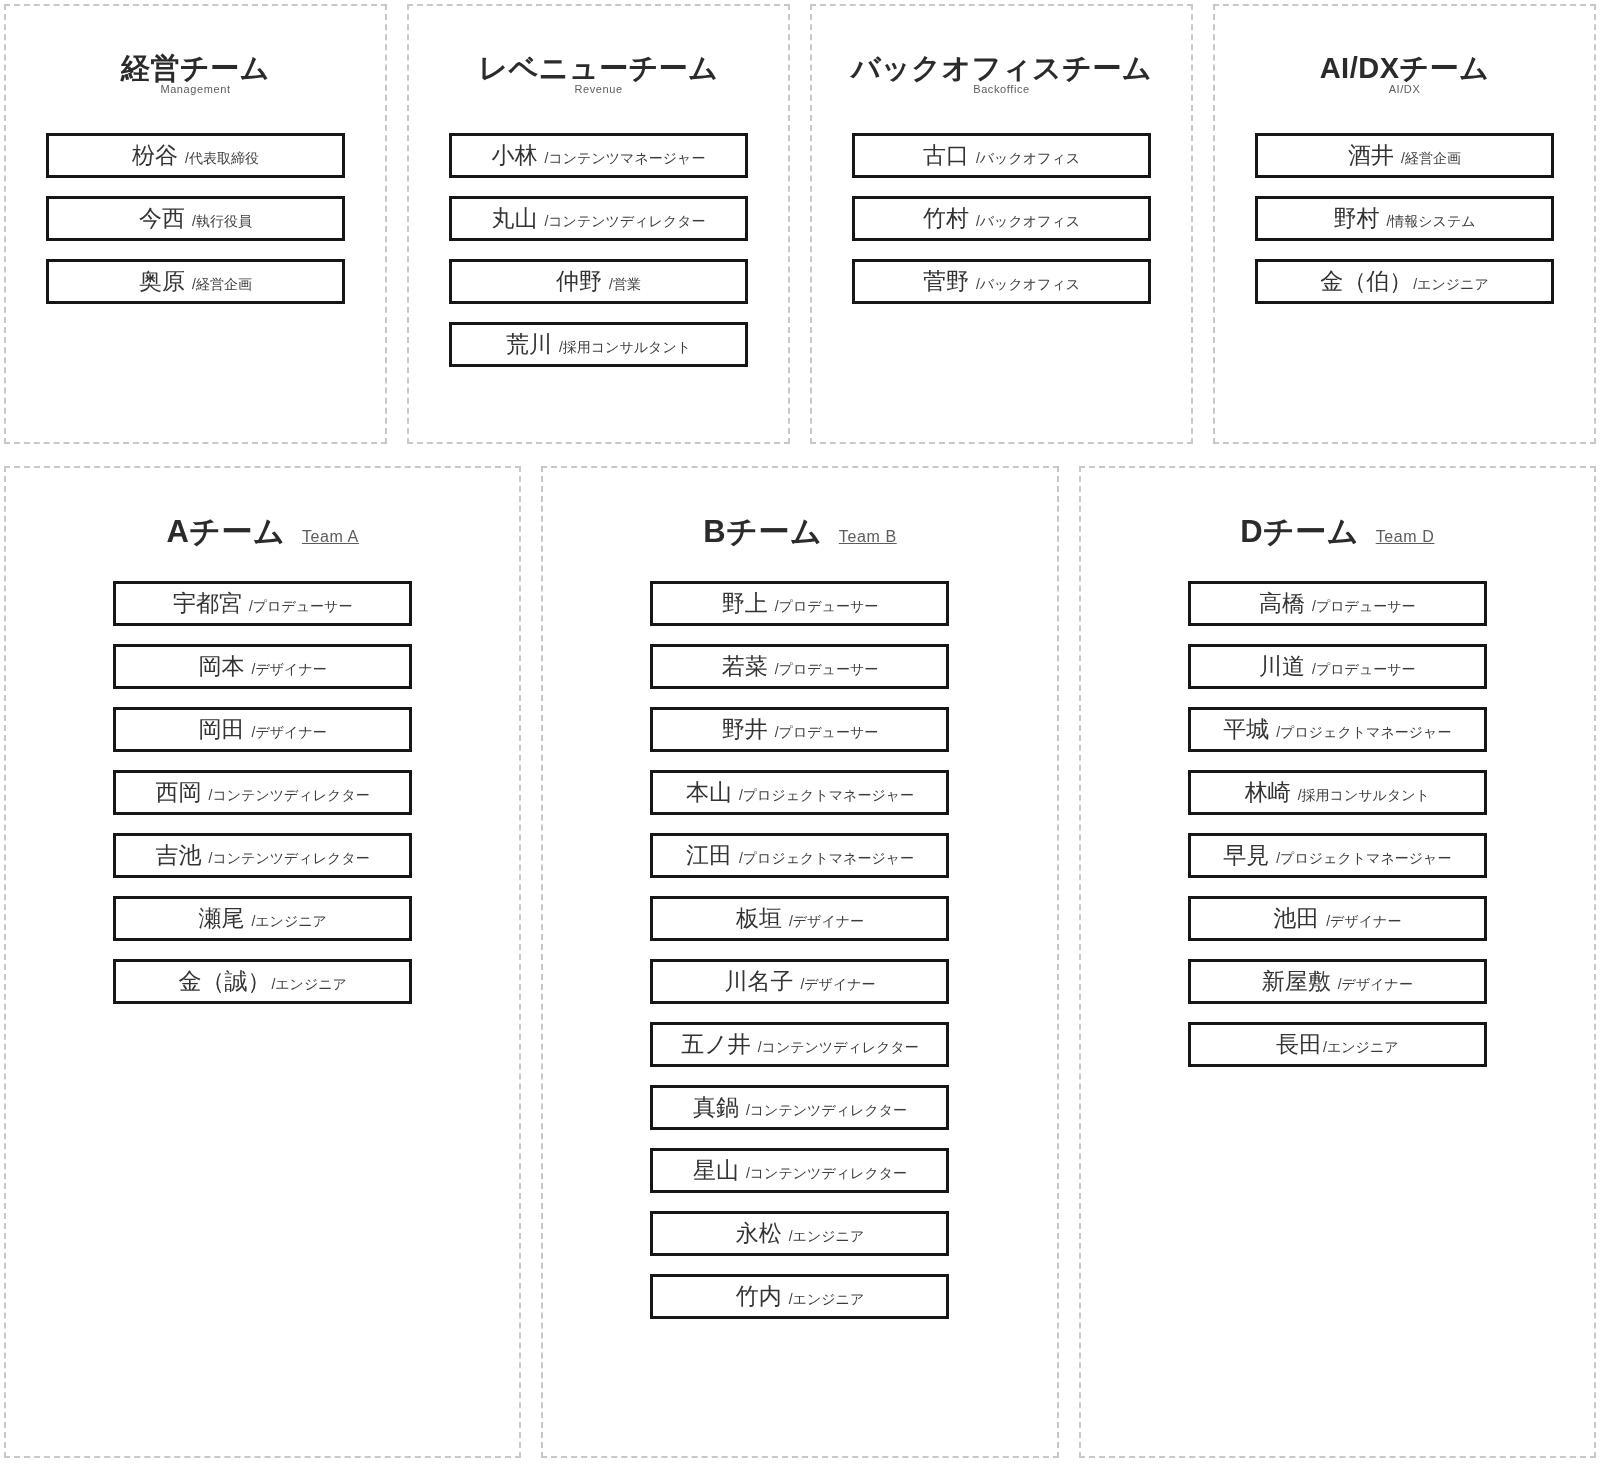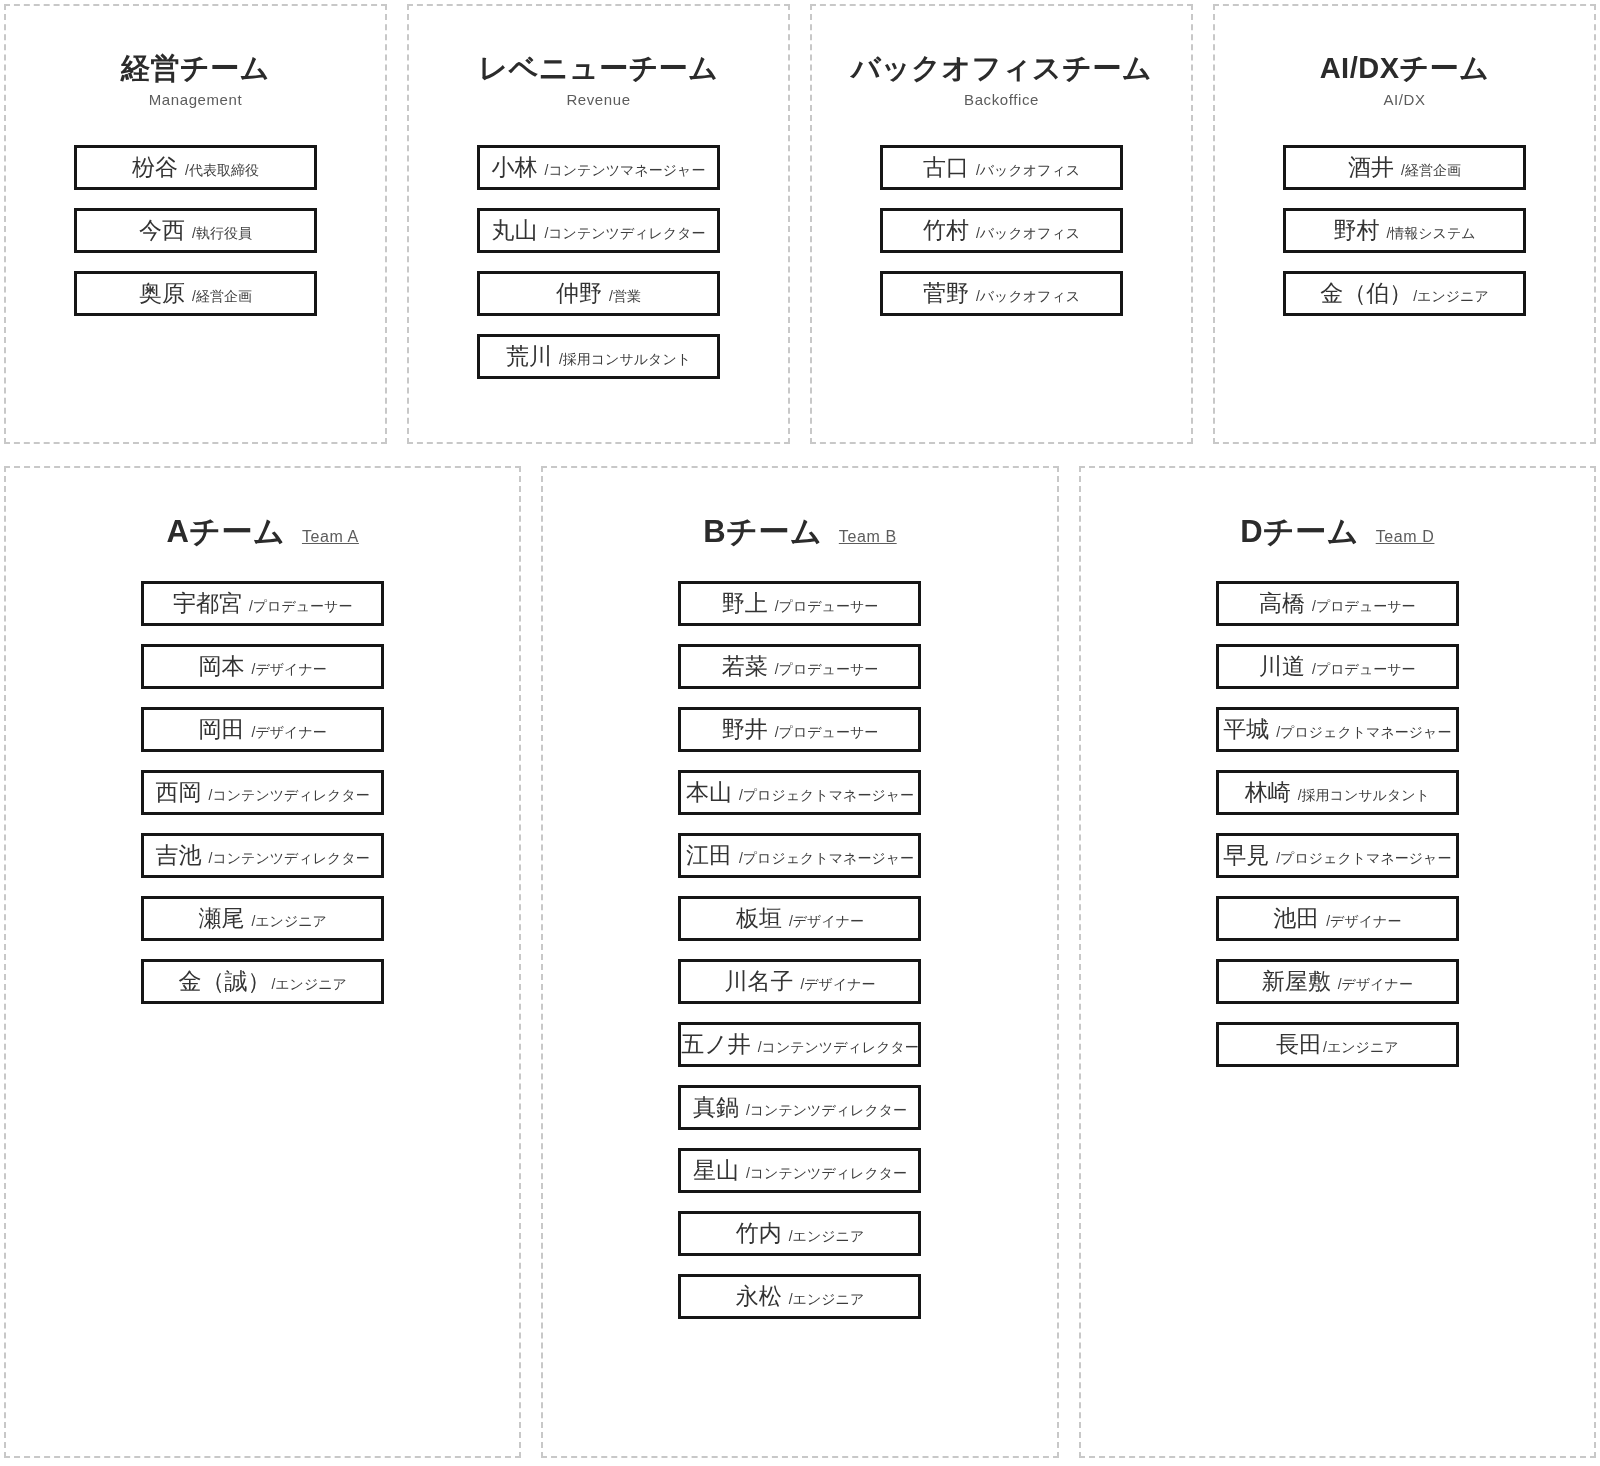--- a/index.html
+++ b/index.html
@@ -50,36 +50,36 @@
     color: var(--title);
     letter-spacing: 0.5px;
   }
   .team-title-en {
     font-weight: 400;
     color: var(--subtitle);
     letter-spacing: 0.6px;
   }
   
   .subtitle-below .team-title-jp { display: block; font-size: 29px; }
-  .subtitle-below .team-title-en { display: block; font-size: 15px; margin-top: 9px; }
+  .subtitle-below .team-title-en { display: block; font-size: 11px; margin-top: 1px; }
   .subtitle-below .members { margin-top: 38px; }
   
   .subtitle-inline .team-title-jp { display: inline; font-size: 31px; }
   .subtitle-inline .team-title-en { display: inline; font-size: 16px; margin-left: 10px; text-decoration: underline; }
   .subtitle-inline .members { margin-top: 34px; }
 
   .members {
     list-style: none;
     display: flex;
     flex-direction: column;
     align-items: center;
     gap: 18px;
   }
   .member {
-    width: 243px;
+    width: 299px;
     height: 45px;
     border: 3px solid var(--box-border);
     background: var(--bg);
     display: flex;
     align-items: center;
     justify-content: center;
   }
   .member-line { line-height: 1; white-space: nowrap; }
   .m-name {
     font-size: 23px;
@@ -304,26 +304,26 @@
       <span class="m-name">真鍋</span><span class="m-role">/コンテンツディレクター</span>
     </span>
   </li>
           <li class="member">
     <span class="member-line">
       <span class="m-name">星山</span><span class="m-role">/コンテンツディレクター</span>
     </span>
   </li>
           <li class="member">
     <span class="member-line">
+      <span class="m-name">永松</span><span class="m-role">/エンジニア</span>
+    </span>
+  </li>
+          <li class="member">
+    <span class="member-line">
       <span class="m-name">竹内</span><span class="m-role">/エンジニア</span>
-    </span>
-  </li>
-          <li class="member">
-    <span class="member-line">
-      <span class="m-name">永松</span><span class="m-role">/エンジニア</span>
     </span>
   </li>
         </ul>
   </section>
       <section class="team subtitle-inline">
     <header class="team-header">
       <h2 class="team-title">
         <span class="team-title-jp">Dチーム</span>
         <span class="team-title-en">Team D</span>
       </h2>

